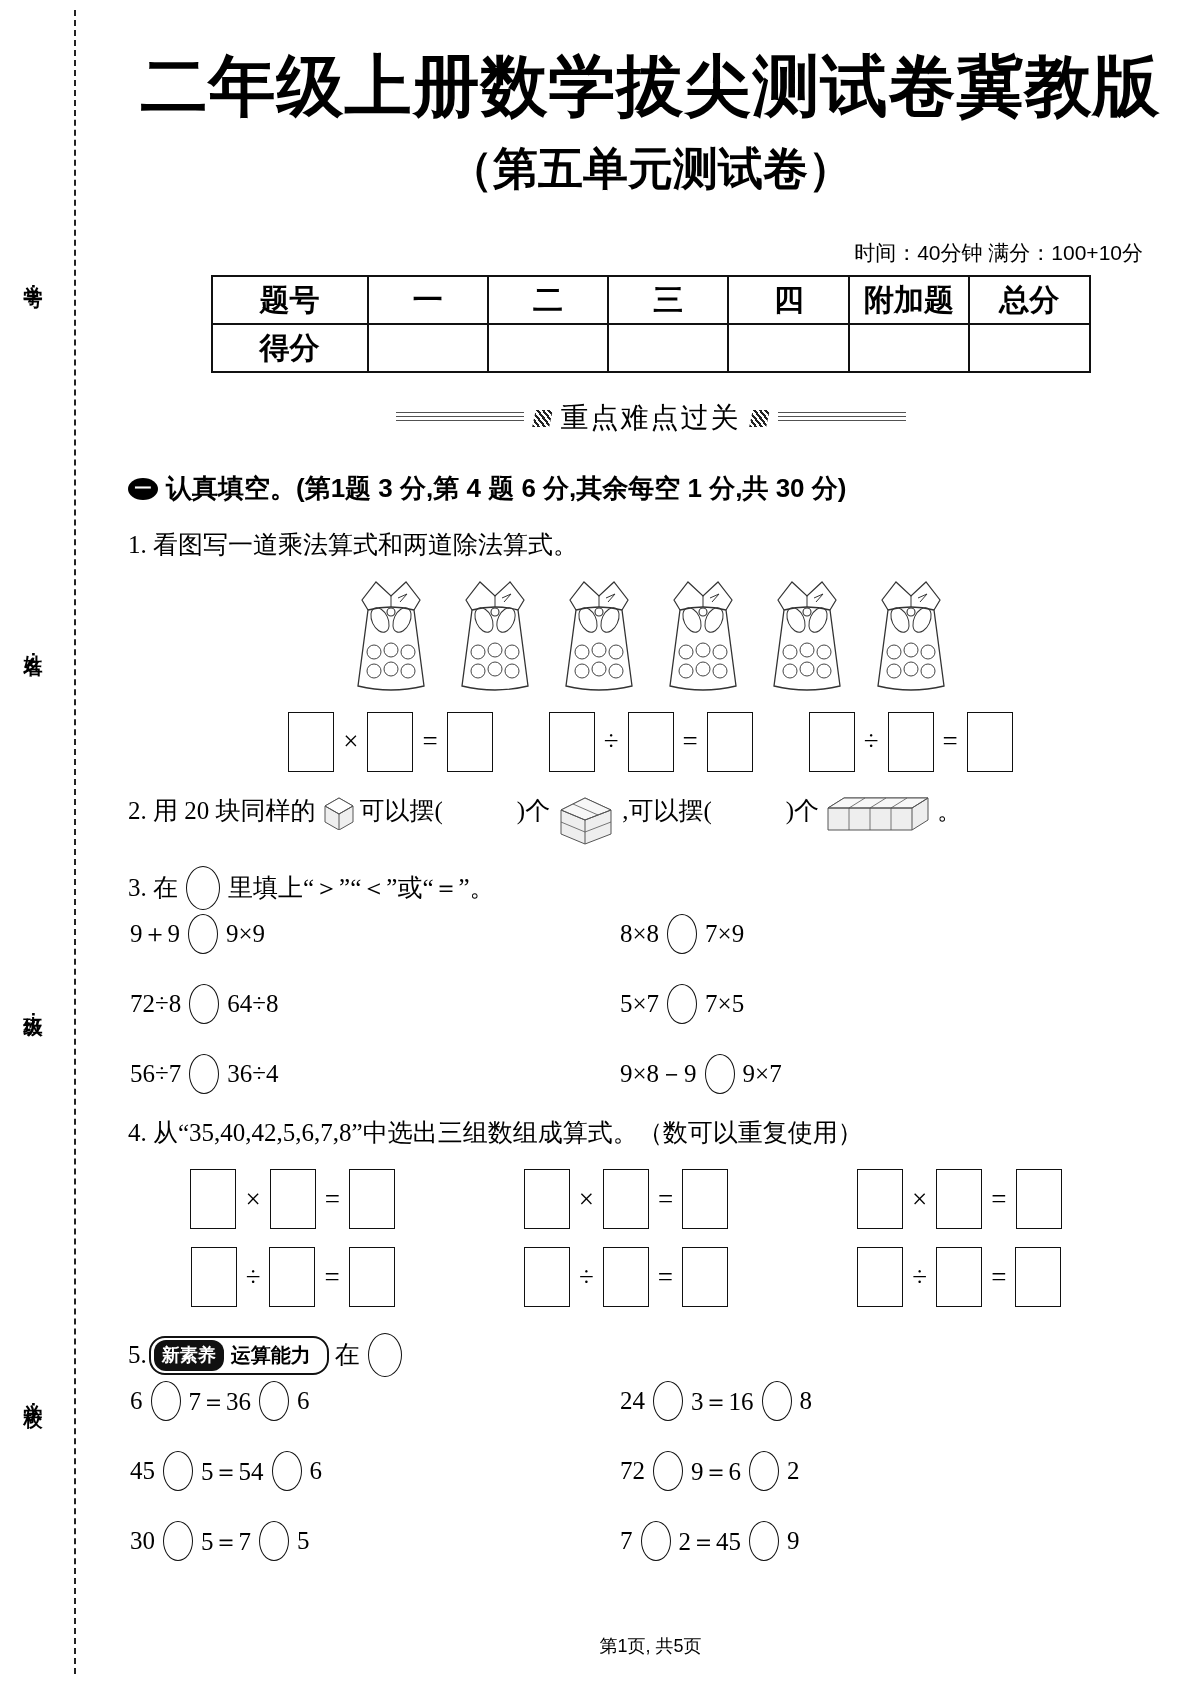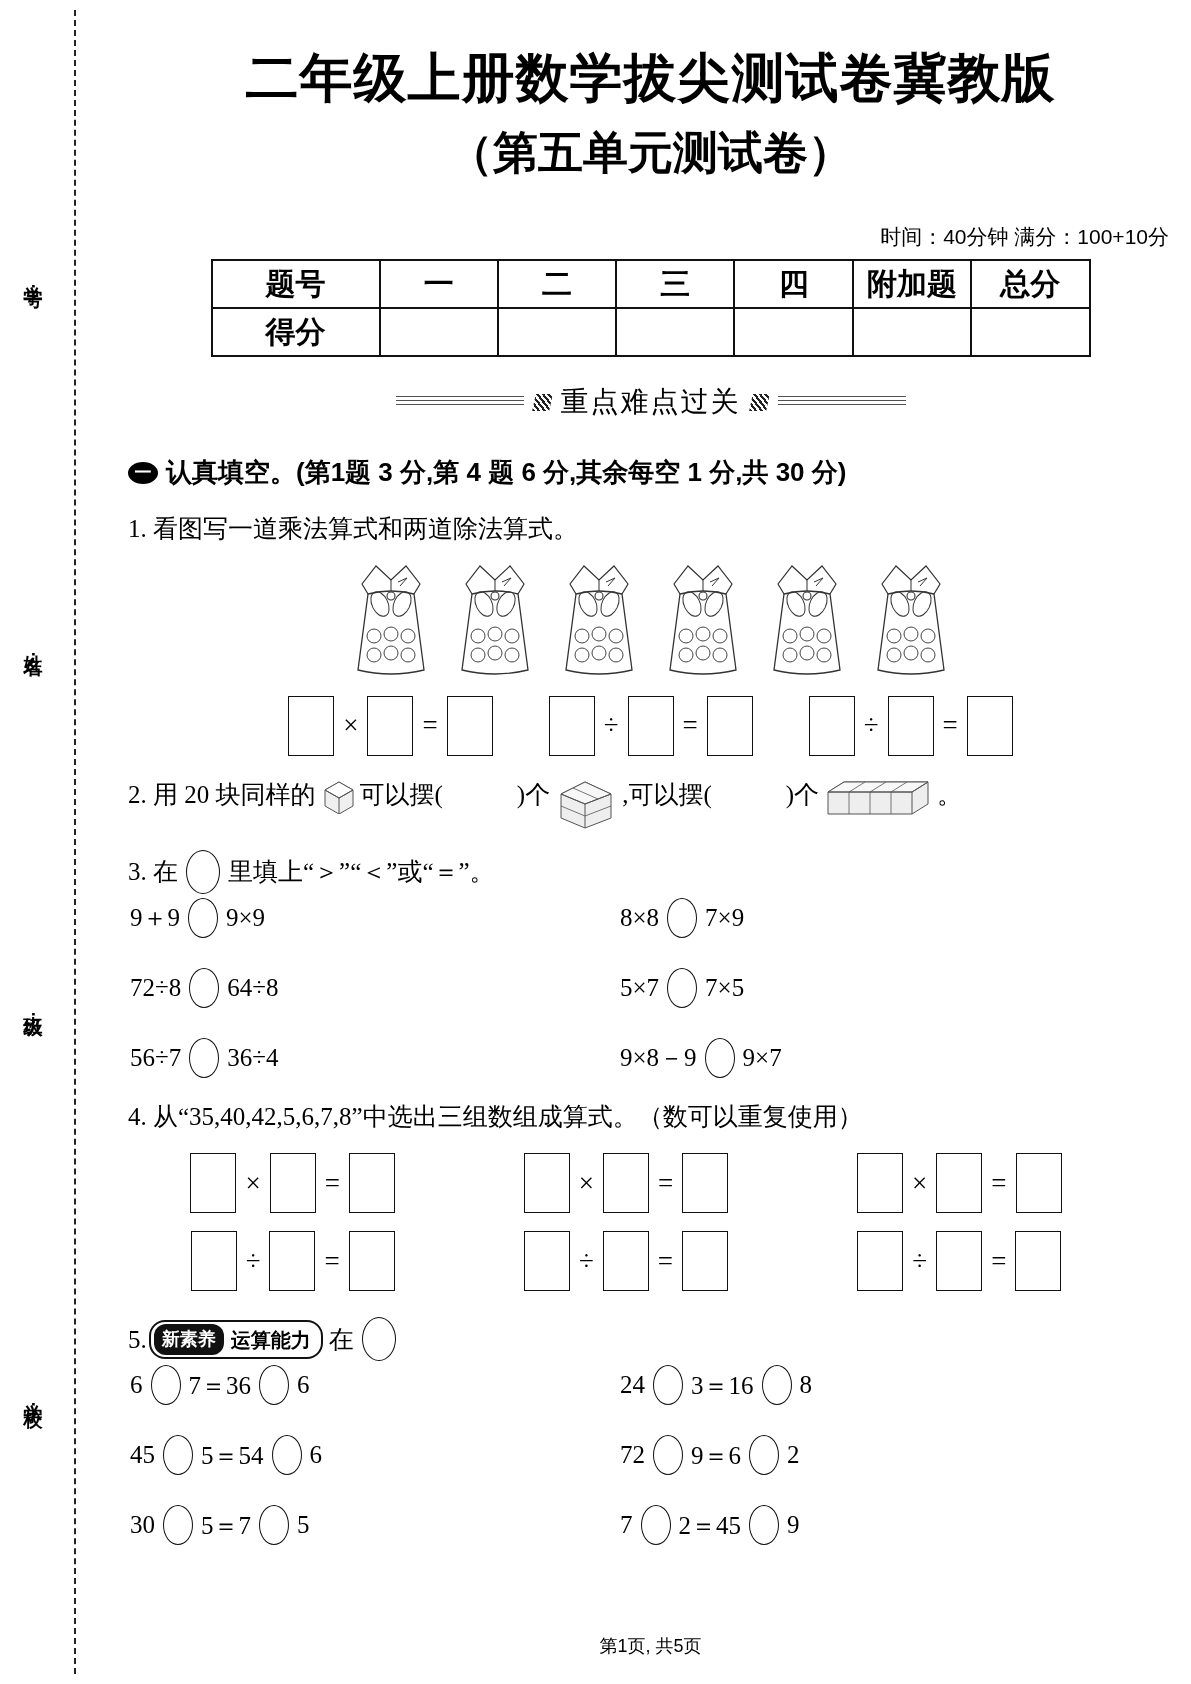--- a/index.html
+++ b/index.html
@@ -37,57 +37,57 @@
   .vlabel.v3 { top:1000px; left:20px;}
   .vlabel.v4 { top:1390px; left:20px;}
 
   
   .sheet { position:absolute; left:110px; top:0; width:1081px; height:1684px; }
 
   .title-main {
     text-align:center;
     font-family:"Liberation Sans","DejaVu Sans",sans-serif;
     font-weight:bold;
-    font-size:53px;
+    font-size:67px;
     letter-spacing:1px;
     margin-top:48px;
     line-height:1.12;
   }
   .title-sub {
     text-align:center;
     font-family:"Liberation Sans","DejaVu Sans",sans-serif;
     font-weight:bold;
     font-size:45px;
     margin-top:16px;
   }
 
   .time-line {
     text-align:right;
     font-family:"Liberation Sans","DejaVu Sans",sans-serif;
     font-size:21px;
-    padding-right:22px;
+    padding-right:48px;
     margin-top:40px;
   }
 
   table.score {
     border-collapse:collapse;
     margin:8px auto 0 auto;
     width:880px;
     table-layout:fixed;
   }
   table.score td {
     border:2px solid #111;
     height:48px;
     text-align:center;
     vertical-align:middle;
     font-family:"Liberation Sans","DejaVu Sans",sans-serif;
     font-weight:bold;
     font-size:30px;
   }
-  table.score td.lbl { width:168px; }
+  table.score td.lbl { width:156px; }
 
   
   .banner {
     display:flex; align-items:center; justify-content:center;
     margin-top:26px; gap:10px;
   }
   .banner .rule {
     width:128px; height:12px;
     background:
       repeating-linear-gradient(to bottom, #333 0 1.4px, transparent 1.4px 4px);
@@ -153,23 +153,23 @@
   .cmp .part { white-space:nowrap; }
 
   .eq-grid {
     display:grid; grid-template-columns:repeat(3,1fr);
     row-gap:22px; margin:18px 0 0 16px; width:1000px;
     justify-items:center;
   }
 
   
   .badge-wrap {
-    display:inline-flex; align-items:flex-end;
+    display:inline-flex; align-items:center;
     border:2px solid #111; border-radius:16px;
-    padding:2px 10px 2px 3px; margin:0 6px 0 2px;
+    padding:2px 16px 2px 3px; margin:0 6px 0 2px;
     vertical-align:middle;
   }
   .badge-dark {
     background:#111;color:#fff;border-radius:12px;
     padding:2px 8px; font-size:18px; font-weight:bold;
     font-family:"Liberation Sans","DejaVu Sans",sans-serif;
     margin-right:7px;
   }
   .badge-txt {
     font-size:20px;font-weight:bold;

